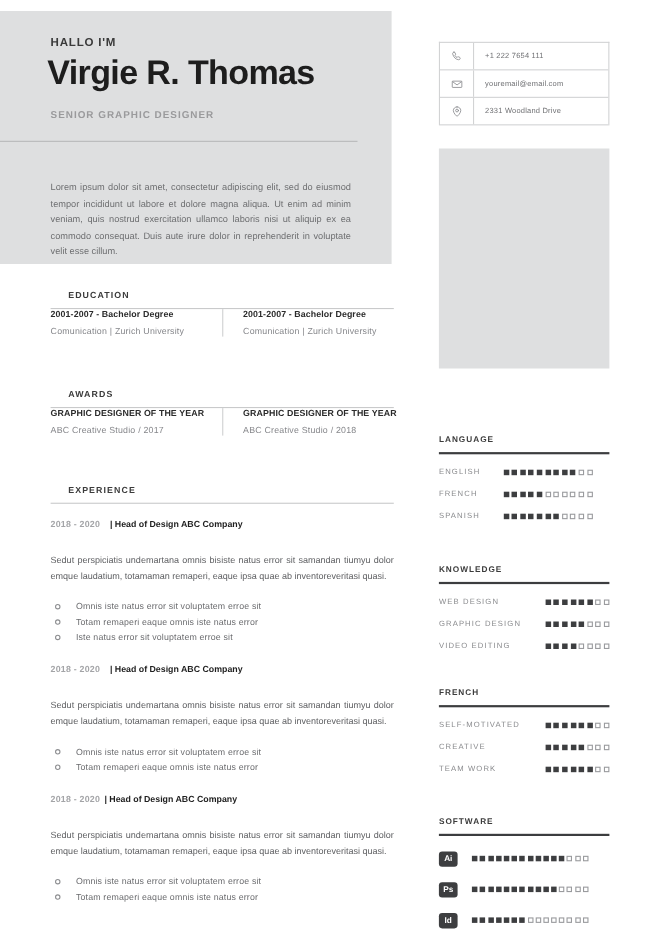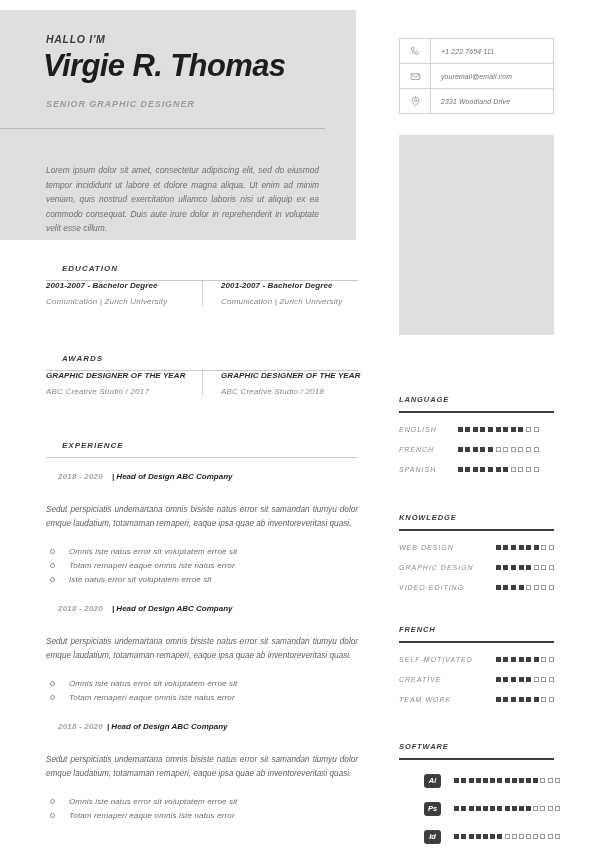--- a/index.html
+++ b/index.html
@@ -3,21 +3,21 @@
 <meta charset="utf-8">
 <style>
   * { box-sizing: border-box; margin: 0; padding: 0; }
   body {
     width: 608px; height: 852px;
     background: #ffffff;
     font-family: "Liberation Sans", sans-serif;
     position: relative;
     overflow: hidden;
   }
-  .page { position: relative; width: 608px; height: 852px; background: #fff; font-style: italic; }
+  .page { position: relative; width: 608px; height: 852px; background: #fff; }
 
   
   .header-panel {
     position: absolute; left: 0; top: 10px;
     width: 356px; height: 230px;
     background: #dedfe0;
   }
   .hallo {
     position: absolute; left: 46px; top: 33px;
     font-size: 10.5px; font-weight: bold; letter-spacing: 0.7px;
@@ -57,21 +57,21 @@
     font-size: 8px; font-weight: bold; color: #2b2b2b; letter-spacing: 0.1px;
     white-space: nowrap;
   }
   .item-sub {
     font-size: 8px; color: #85868a; margin-top: 7px; letter-spacing: 0.2px;
     white-space: nowrap;
   }
 
   
   .exp-block { width: 312px; margin-top: 14px; }
-  .exp-head { font-size: 8px; white-space: nowrap; margin-left: 12px; }
+  .exp-head { font-size: 8px; white-space: nowrap; }
   .exp-date { color: #a3a4a7; font-weight: bold; letter-spacing: 0.2px; }
   .exp-role { color: #1f1f1f; font-weight: bold; margin-left: 9px; }
   .exp-body {
     font-size: 8.2px; line-height: 14px; color: #5f6063;
     text-align: justify; margin-top: 22px; width: 312px;
   }
   .exp-bullets { margin-top: 16px; }
   .bullet { display: flex; align-items: center; margin-top: 5px; }
   .bullet-dot {
     width: 5px; height: 5px; border: 1px solid #8d8e91; border-radius: 50%;
@@ -111,21 +111,21 @@
     font-size: 7px; color: #8a8b8e; letter-spacing: 1px; white-space: nowrap;
   }
   .rate-squares { display: flex; margin-left: auto; }
   .sq { width: 5px; height: 5px; margin-left: 2.6px; }
   .sq.on  { background: #3d3e40; }
   .sq.off { border: 1px solid #9a9b9e; background: #fff; width: 5px; height: 5px; }
 
   .lang-row .rate-label { width: 56px; }
   .lang-row .rate-squares { margin-left: 0; }
 
-  .sw-row { display: flex; align-items: center; margin-top: 14px; margin-left: 25px; }
+  .sw-row { display: flex; align-items: center; margin-top: 14px; }
   .sw-badge {
     width: 17px; height: 14px; border-radius: 3px; background: #3d3e40;
     color: #fff; font-size: 7.5px; font-weight: bold;
     display: flex; align-items: center; justify-content: center;
     flex: 0 0 auto;
   }
   .sw-squares { display: flex; margin-left: 11px; }
   .sw-squares .sq { margin-left: 2.2px; }
 
   svg { display: block; }

